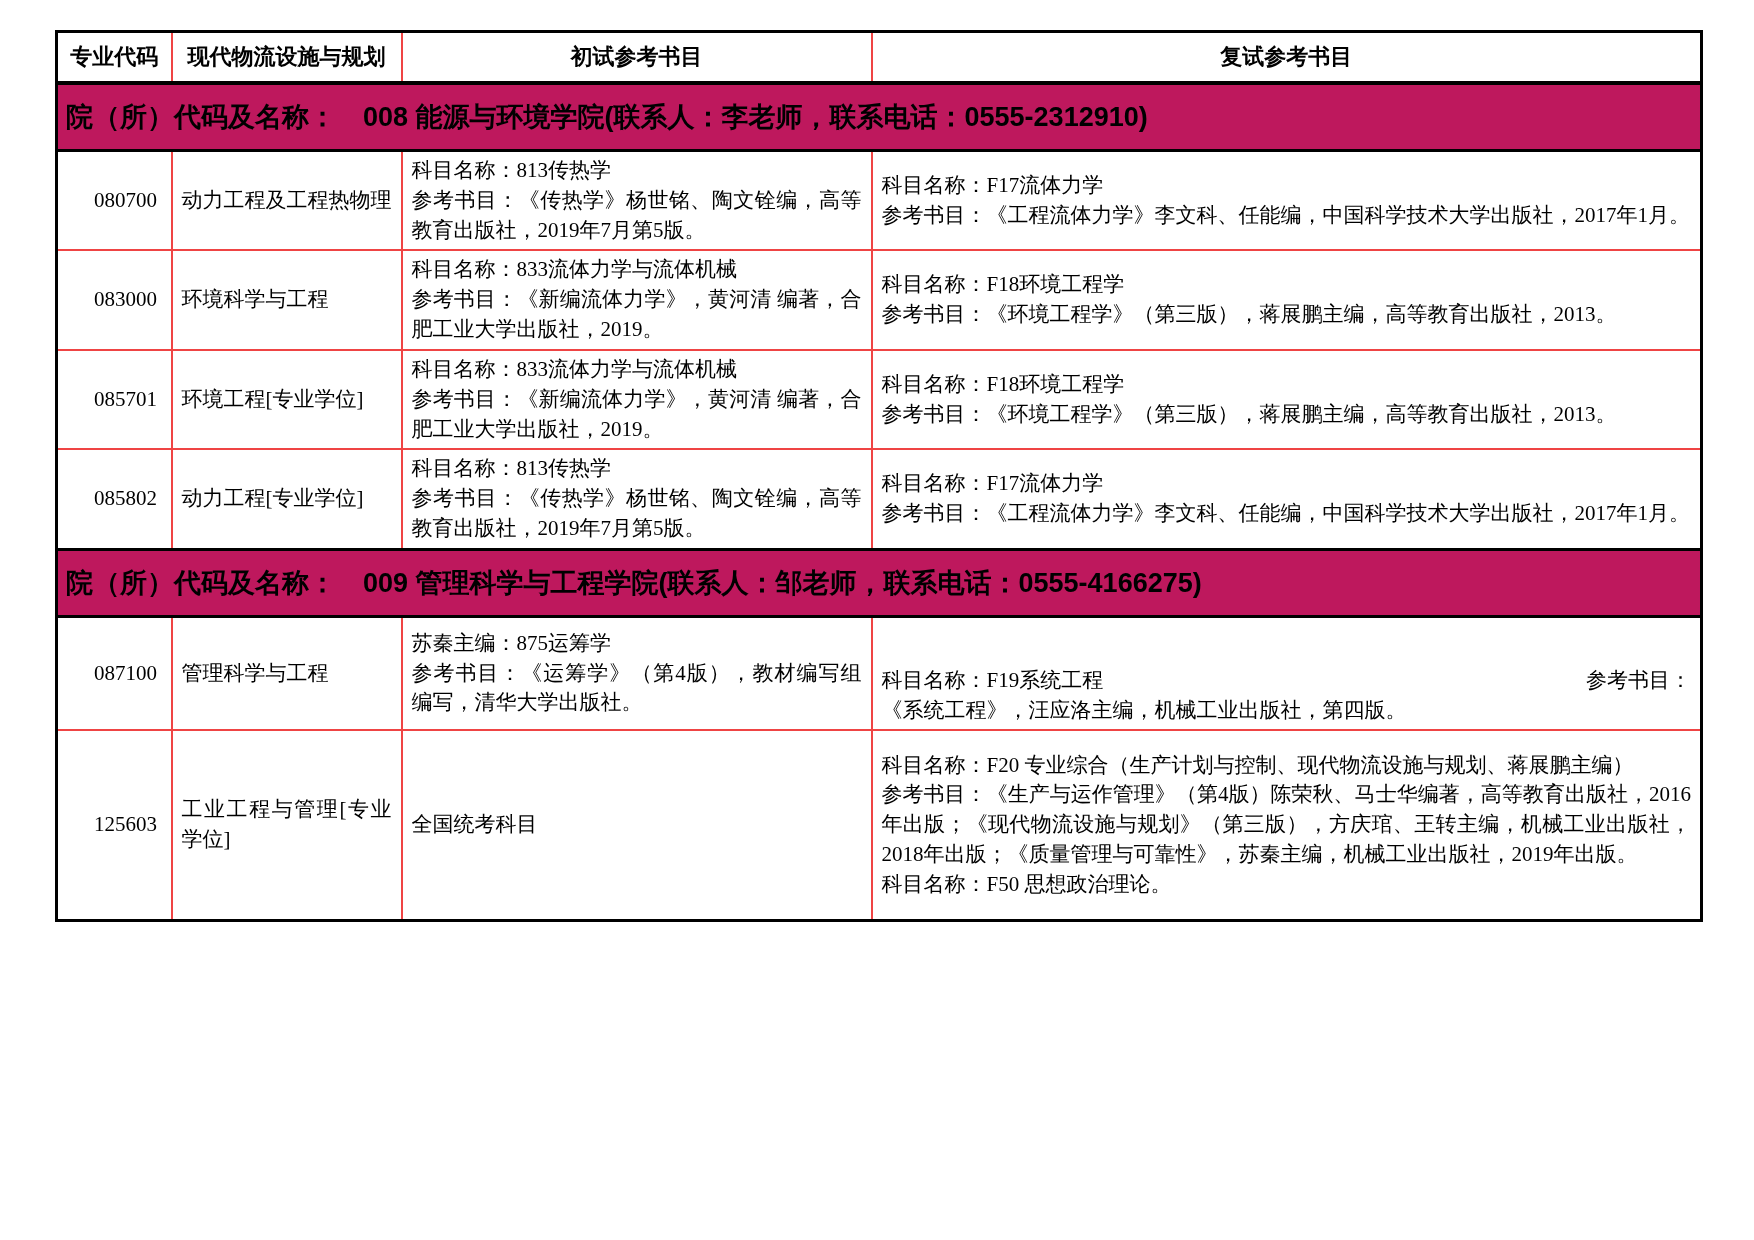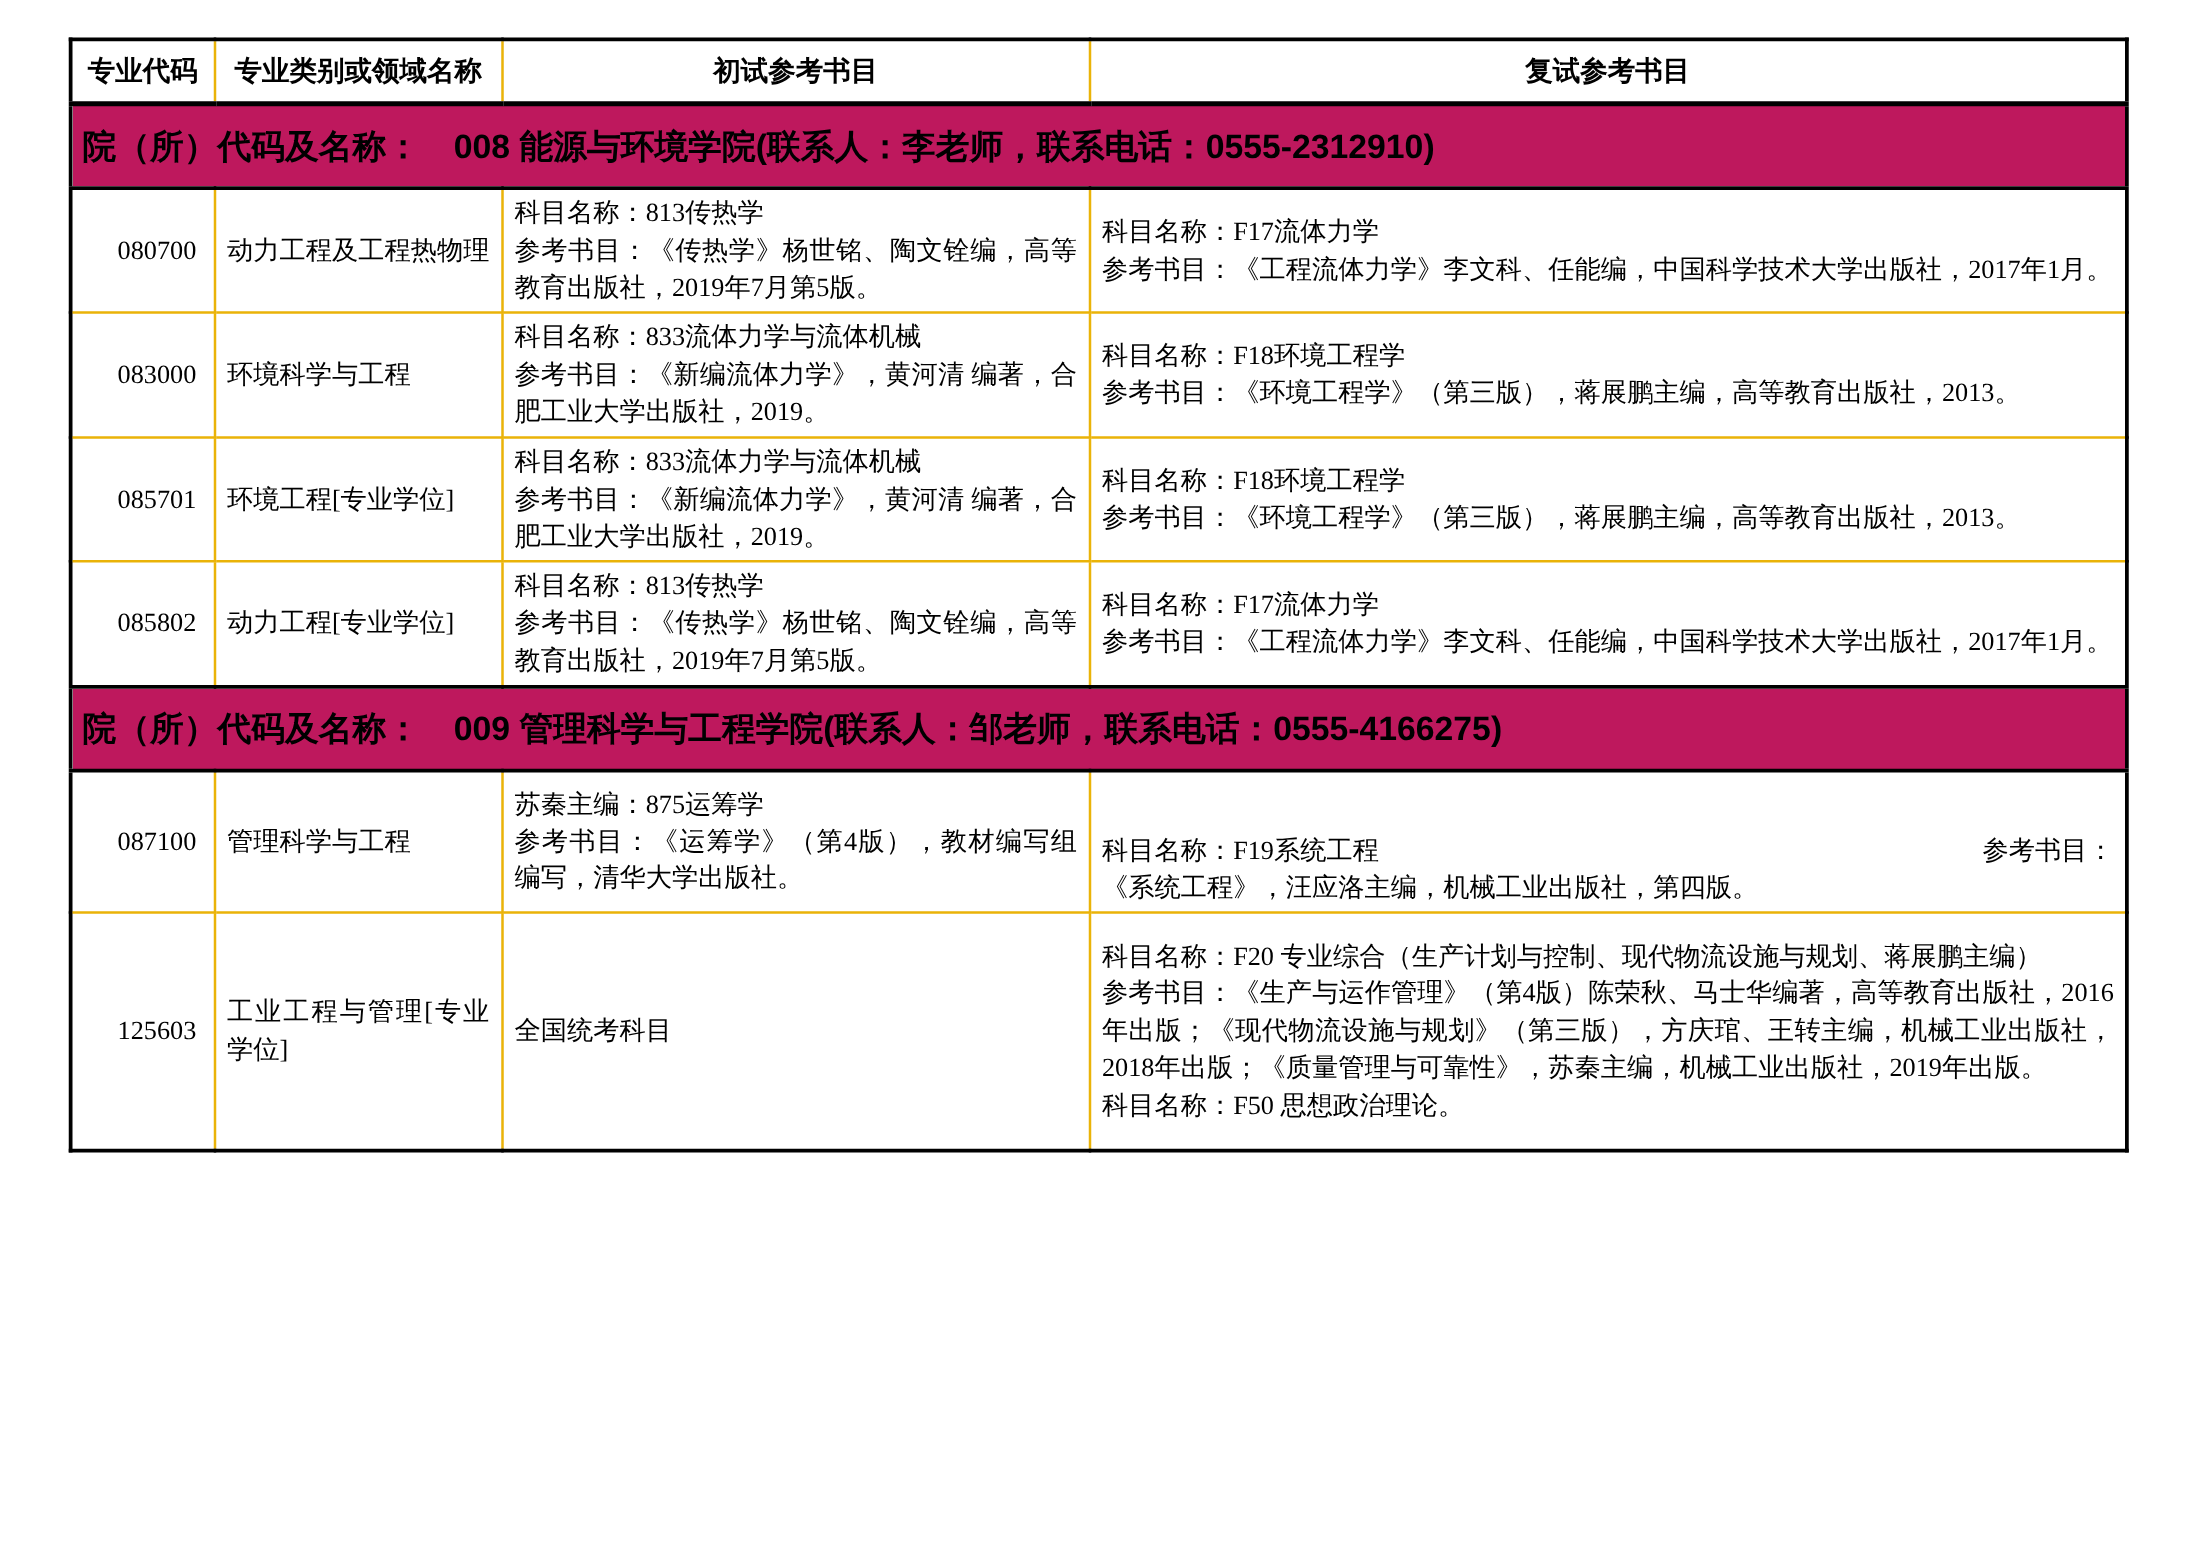--- a/index.html
+++ b/index.html
@@ -26,21 +26,21 @@
     border-collapse: collapse;
     table-layout: fixed;
     border: 3px solid #000000;
   }
   col.c-code   { width: 115px; }
   col.c-name   { width: 230px; }
   col.c-first  { width: 470px; }
   col.c-retest { width: 830px; }
 
   th, td {
-    border: 2px solid #eab308;
+    border: 2px solid #ef4444;
     padding: 4px 9px;
     vertical-align: middle;
     font-size: 21px;
     line-height: 1.42;
     overflow: hidden;
   }
   thead th {
     font-family: "Liberation Sans", "DejaVu Sans", sans-serif;
     font-weight: bold;
     font-size: 22px;
@@ -96,21 +96,21 @@
   <table class="ref-table">
     <colgroup>
       <col class="c-code">
       <col class="c-name">
       <col class="c-first">
       <col class="c-retest">
     </colgroup>
     <thead>
       <tr>
         <th>专业代码</th>
-        <th>专业类别或领域名称</th>
+        <th>现代物流设施与规划</th>
         <th>初试参考书目</th>
         <th>复试参考书目</th>
       </tr>
     </thead>
     <tbody>
 
 
       <tr class="section-row">
         <td colspan="4">院（所）代码及名称：　008 能源与环境学院(联系人：李老师，联系电话：0555-2312910)</td>
       </tr>

